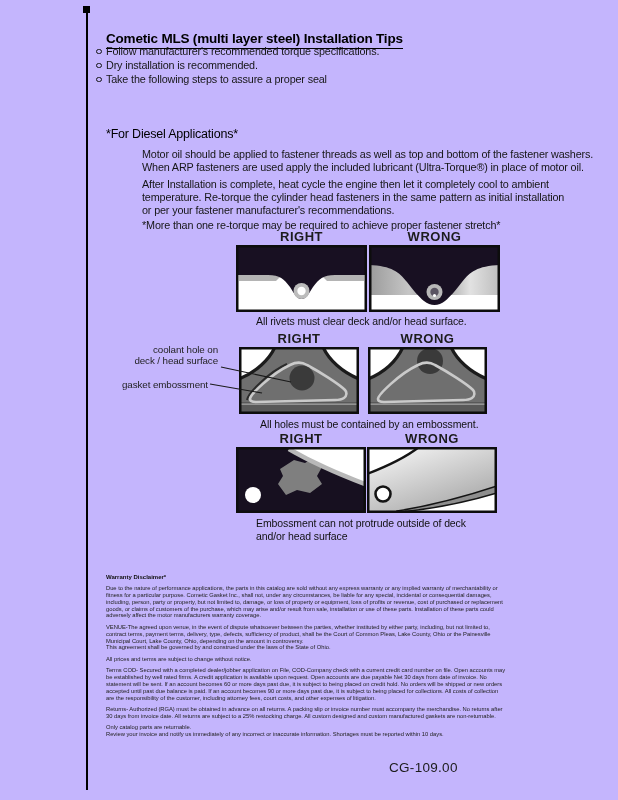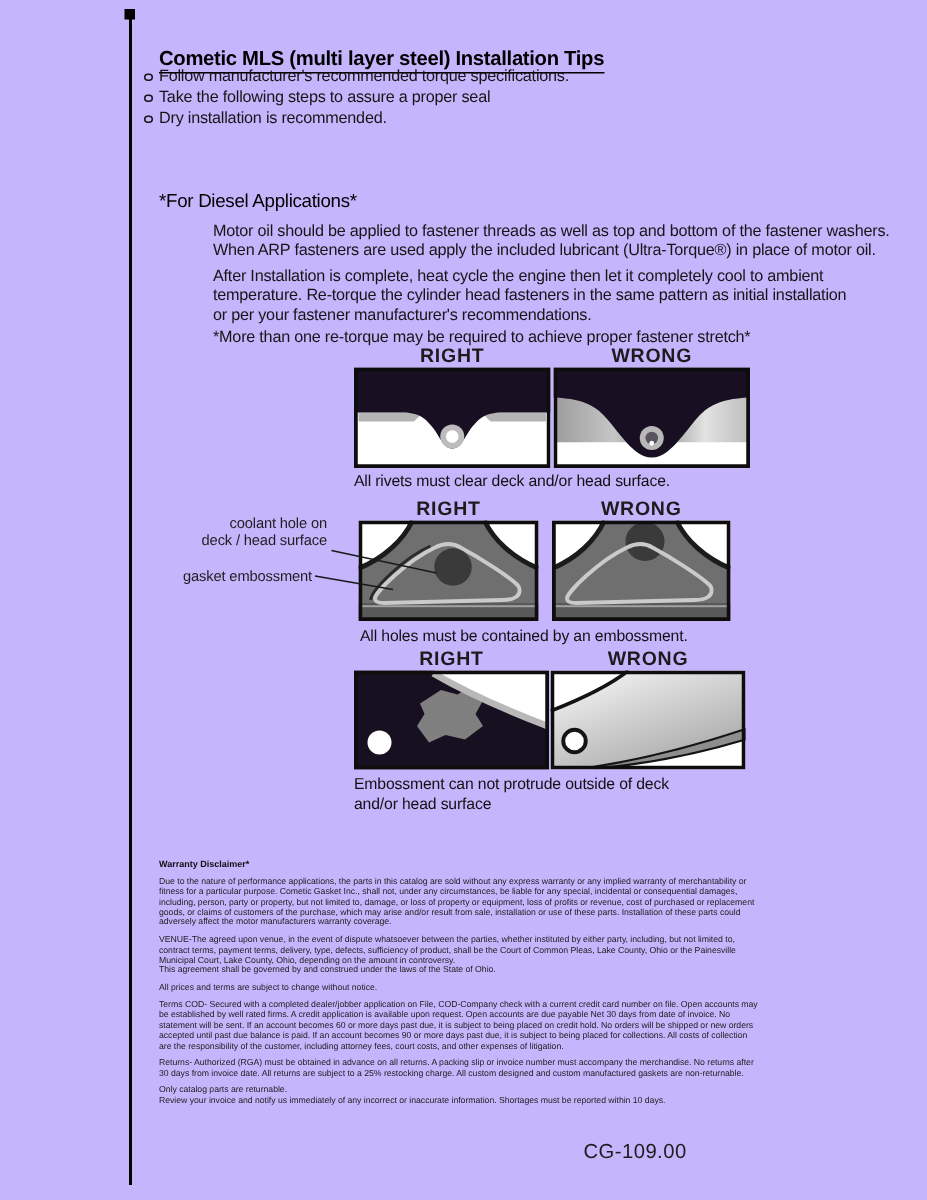--- a/index.html
+++ b/index.html
@@ -20,21 +20,21 @@
   ul.slist li{position:relative;padding-left:9px;}
   ul.slist li::before{content:"";position:absolute;left:0;top:5px;width:4.2px;height:4.2px;
            background:#161616;border-radius:50%;}
   .h2{position:absolute;left:106px;top:117px;font-size:12.5px;font-weight:normal;
       letter-spacing:-0.2px;color:#000;}
   .para{position:absolute;left:106px;font-size:10.8px;line-height:13.2px;
         letter-spacing:-0.15px;white-space:pre-line;width:460px;margin-left:36px;}
   .dlabel{position:absolute;text-align:center;font-size:13px;font-weight:600;
           letter-spacing:0.5px;color:#1c1c1c;}
   .dcap{position:absolute;font-size:10.5px;letter-spacing:-0.1px;color:#111;
-        white-space:pre-line;line-height:12.5px;}
+        white-space:pre-line;line-height:12.5px;margin-left:20px;}
   .panel{position:absolute;}
   .panel svg{display:block;width:100%;height:100%;}
   .callout{position:absolute;text-align:right;font-size:9.8px;line-height:11px;
            letter-spacing:-0.1px;color:#1e1e1e;white-space:pre-line;}
   .leaders{position:absolute;left:198px;top:358px;width:100px;height:40px;z-index:3;
            pointer-events:none;}
   .disc{position:absolute;left:106px;top:574px;width:470px;color:#222;}
   .disc-h{font-size:6px;font-weight:bold;margin:0 0 5px 0;color:#111;}
   .disc-p{font-size:5.8px;line-height:6.85px;margin:0 0 4.6px 0;white-space:pre-line;
           letter-spacing:-0.02px;}
@@ -46,22 +46,22 @@
 
 <div class="page">
 
   <div class="left-rule"></div>
   <div class="left-nub"></div>
 
   <h1 class="title"><span>Cometic MLS (multi layer steel) Installation Tips</span></h1>
 
   <ul class="blist">
     <li>Follow manufacturer's recommended torque specifications.</li>
+    <li>Dry installation is recommended.</li>
     <li>Take the following steps to assure a proper seal</li>
-    <li>Dry installation is recommended.</li>
   </ul>
   <ul class="slist">
   </ul>
 
   <h2 class="h2">*For Diesel Applications*</h2>
   <p class="para" style="top:137px">Motor oil should be applied to fastener threads as well as top and bottom of the fastener washers.
 When ARP fasteners are used apply the included lubricant (Ultra-Torque®) in place of motor oil.</p>
   <p class="para" style="top:167px">After Installation is complete, heat cycle the engine then let it completely cool to ambient
 temperature. Re-torque the cylinder head fasteners in the same pattern as initial installation
 or per your fastener manufacturer's recommendations.</p>

